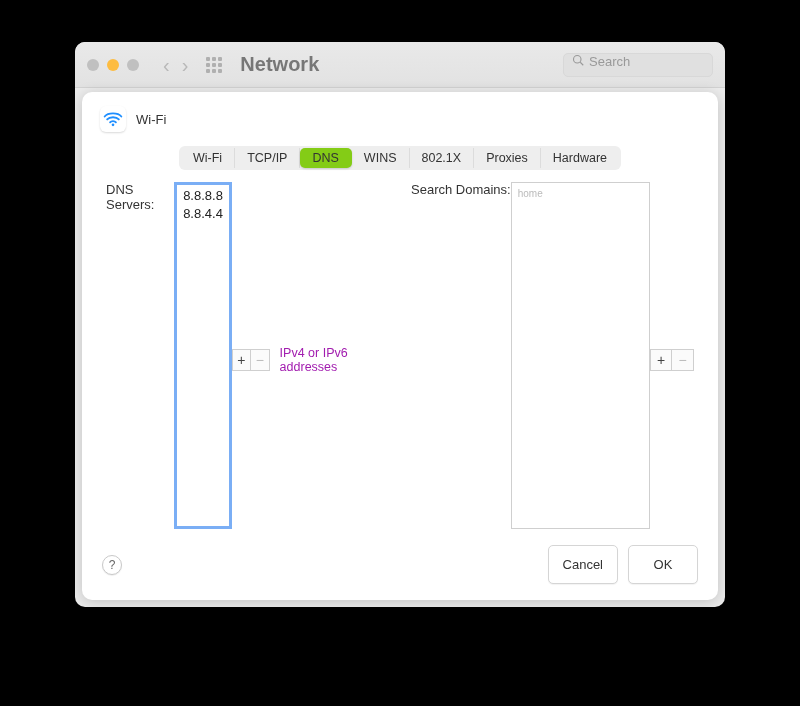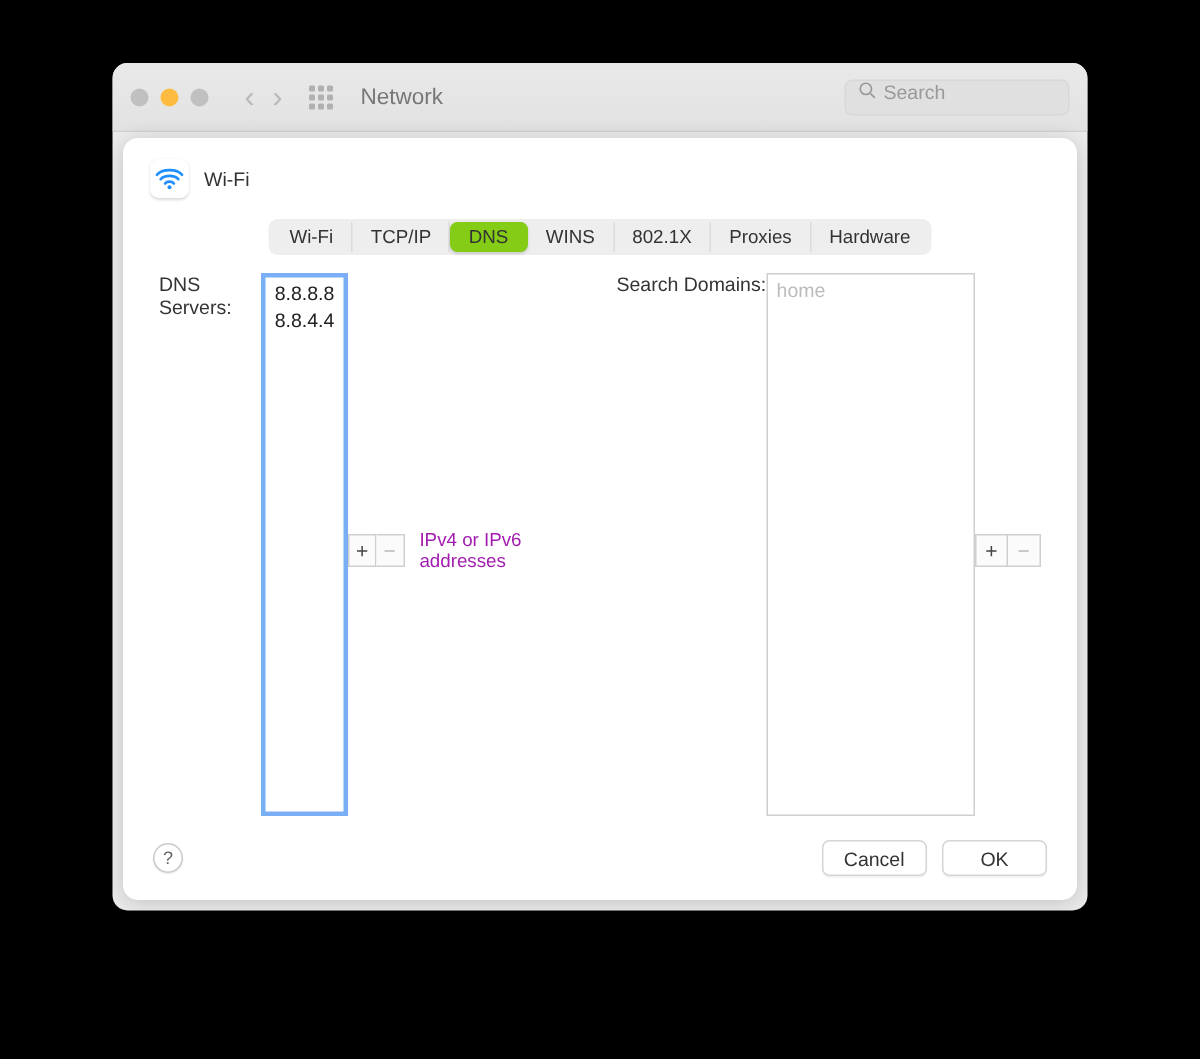--- a/index.html
+++ b/index.html
@@ -37,21 +37,21 @@
     .dot.red { background: #c0c0c0; }
     .dot.yellow { background: #fdbc40; }
     .dot.green { background: #c0c0c0; }
     .nav-arrows { display: flex; gap: 12px; margin-left: 6px; color: #b8b8b8; }
     .arrow-btn { cursor: pointer; font-size: 20px; line-height: 1; }
     .grid-icon {
       width: 16px; height: 16px; margin-left: 10px;
       display: grid; grid-template-columns: repeat(3,4px); grid-template-rows: repeat(3,4px); gap: 2px;
     }
     .grid-icon span { background: #b0b0b0; border-radius: 1px; }
-    .titlebar-title { font-weight: 400; color: #777; margin-left: 10px; font-size: 15px; }
+    .titlebar-title { font-weight: 700; color: #777; margin-left: 10px; font-size: 20px; }
     .spacer { flex: 1; }
     .search-box {
       width: 150px; height: 24px; background: #e0e0e0;
       border-radius: 5px; display: flex; align-items: flex-start;
       padding: 0 8px; color: #999; border: 1px solid #d8d8d8;
     }
     .search-box svg { width: 12px; height: 12px; margin-right: 5px; }
 
     .sheet {
       position: absolute;
@@ -113,21 +113,21 @@
     .listbox {
       flex: 1;
       border: 1px solid #cfcfcf;
       border-radius: 0;
     }
     .listbox.focused {
       border: 3px solid #7aaef5;
     }
     .listbox-inner { padding: 2px 6px; }
     .listbox-item { font-size: 13px; color: #222; line-height: 18px; }
-    .listbox-placeholder { font-size: 13px; color: #bbb; line-height: 18px; padding: 2px 6px; }
+    .listbox-placeholder { font-size: 10px; color: #bbb; line-height: 18px; padding: 2px 6px; }
     .list-controls {
       display: flex; align-items: center; gap: 0;
       margin-top: 8px;
     }
     .square-btn {
       width: 22px; height: 22px;
       border: 1px solid #cfcfcf;
       background: #fbfbfb;
       display: flex; align-items: center; justify-content: center;
       font-size: 14px; color: #444; cursor: pointer;
@@ -141,21 +141,21 @@
     }
     .help-btn {
       width: 20px; height: 20px; border-radius: 50%;
       border: 1px solid #c9c9c9; background: #fff;
       display:flex; align-items:center; justify-content:center;
       font-size: 12px; color: #666; cursor: pointer;
       box-shadow: 0 1px 1px rgba(0,0,0,0.07);
     }
     .footer-spacer { flex: 1; }
     .btn {
-      min-width: 70px; height: 24px;
+      min-width: 70px; height: 39px;
       border-radius: 5px; border: 1px solid #d5d5d5;
       background: #fff; color: #333; font-size: 13px;
       padding: 0 14px; margin-left: 10px; cursor: pointer;
       box-shadow: 0 1px 1px rgba(0,0,0,0.05);
     }
   </style>
 </head>
 <body>
 
 <div class="window">

